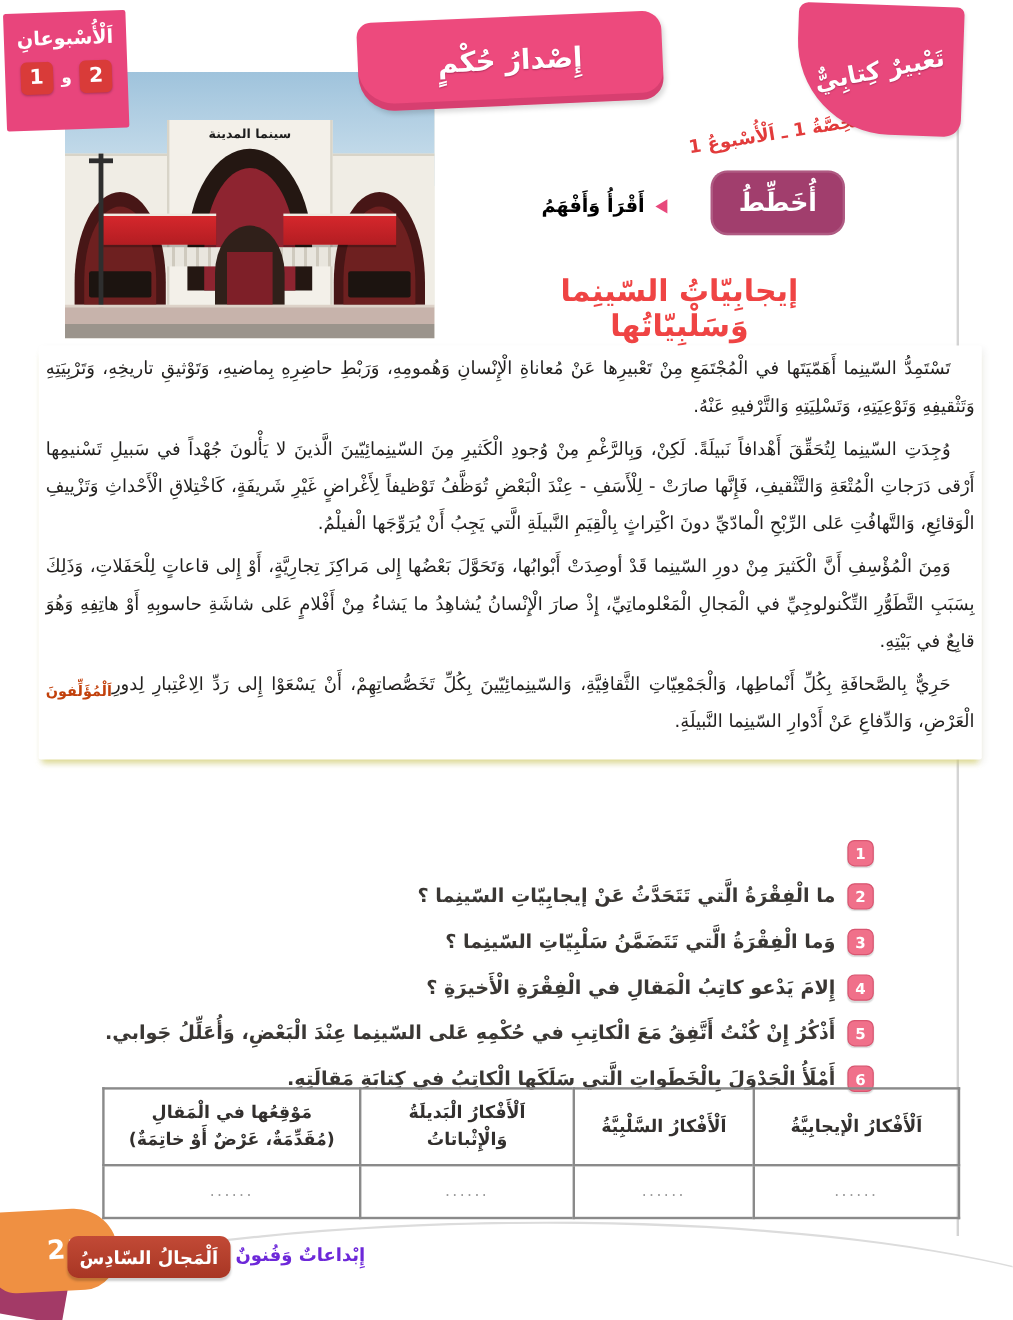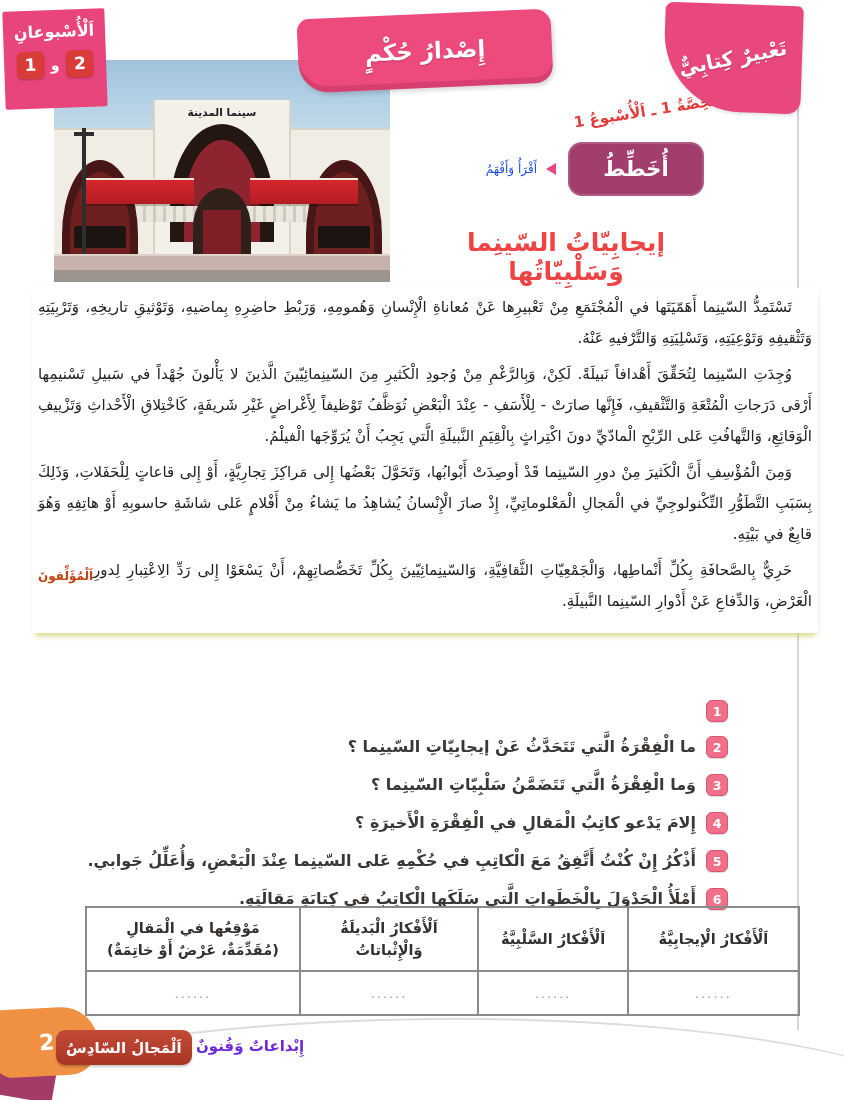--- a/index.html
+++ b/index.html
@@ -17,21 +17,21 @@
   
   .weeks-badge { position:absolute; left:4px; top:10px; width:102px; height:98px;
     background:#e8457c; transform:rotate(-2deg); border-radius:2px; text-align:center; z-index:6; }
   .weeks-label { color:#fff; font-weight:bold; font-size:16px; margin-top:12px; }
   .weeks-numbers { display:flex; direction:rtl; justify-content:center; align-items:center; gap:7px; margin-top:10px; }
   .week-num { display:inline-block; width:27px; height:27px; background:#d93b39; color:#fff;
     border-radius:5px; font-weight:bold; font-size:17px; line-height:27px; box-shadow:0 1px 2px rgba(0,0,0,.25); }
   .week-conj { color:#fff; font-size:14px; font-weight:bold; }
 
   
-  .photo { position:absolute; left:54px; top:60px; width:336px; height:222px; overflow:hidden; z-index:2; background:#eceae2; }
+  .photo { position:absolute; left:54px; top:60px; width:308px; height:222px; overflow:hidden; z-index:2; background:#eceae2; }
   .sky { position:absolute; left:0; right:0; top:0; height:95px; background:linear-gradient(#9fc3dc,#cfe2ee); }
   .wing { position:absolute; bottom:28px; top:68px; width:108px; background:#f0ede5; border-top:2px solid #d8d4c8; }
   .wing.left { left:0; } .wing.right { right:0; }
   .tower { position:absolute; left:50%; transform:translateX(-50%); top:40px; bottom:28px; width:138px;
     background:#f3f0e9; border-left:2px solid #d8d4c8; border-right:2px solid #d8d4c8; }
   .sign { position:relative; margin-top:6px; text-align:center; font-size:10.5px; font-weight:bold; color:#1c1c1c; }
   .arch-center { position:absolute; left:50%; transform:translateX(-50%); top:24px; width:104px; height:118px;
     background:#241712; border-radius:50% 50% 0 0 / 72% 72% 0 0; }
   .arch-center .inner { position:absolute; left:14px; right:14px; top:16px; bottom:0;
     background:#8e2430; border-radius:50% 50% 0 0 / 70% 70% 0 0; }
@@ -65,28 +65,28 @@
   
   .unit-badge { position:absolute; right:42px; top:4px; width:138px; height:108px; z-index:7;
     background:#e8487c; border-radius:8px 6px 14px 78px; transform:rotate(2deg);
     display:flex; align-items:center; justify-content:center; box-shadow:1px 2px 3px rgba(0,0,0,.12); }
   .unit-badge span { display:block; transform:rotate(-13deg); color:#fff; font-size:20px; font-weight:bold;
     text-shadow:0 1px 1px rgba(120,20,60,.4); }
 
   .session-note { position:absolute; right:122px; top:102px; color:#e23b3b; font-size:15px; font-weight:bold;
     transform:rotate(-9deg); z-index:6; }
 
-  .plan-button { position:absolute; right:140px; top:142px; width:136px; height:54px; background:#a13e6d;
+  .plan-button { position:absolute; right:140px; top:142px; width:112px; height:54px; background:#a13e6d;
     border-radius:14px; color:#fff; font-size:21px; font-weight:bold; display:flex; align-items:center;
     justify-content:center; z-index:6; box-shadow:inset 0 0 0 2px rgba(255,255,255,.15); cursor:pointer; }
 
   .read-label { position:absolute; right:288px; top:162px; display:flex; direction:rtl; align-items:center; gap:9px; }
   .tri-left { width:0; height:0; border-top:6px solid transparent; border-bottom:6px solid transparent;
     border-right:10px solid #e8487c; }
-  .read-label span.txt { font-size:12px; font-weight:normal; color:#1d4ed8; }
+  .read-label span.txt { font-size:16px; font-weight:bold; color:#000000; }
 
   .article-title { position:absolute; right:128px; top:228px; width:300px; text-align:center;
     color:#ef4444; font-size:25px; font-weight:bold; }
 
   
   .passage { position:absolute; right:26px; left:32px; top:288px; background:#fff;
     padding:4px 6px 16px 6px; border-radius:2px;
     box-shadow:0 6px 5px -3px rgba(214,208,110,.75), 2px 2px 6px rgba(0,0,0,.05); }
   .passage p { direction:rtl; text-align:justify; font-size:15px; line-height:31px; color:#23211f;
     text-indent:20px; margin-bottom:5px; font-weight:500; }

